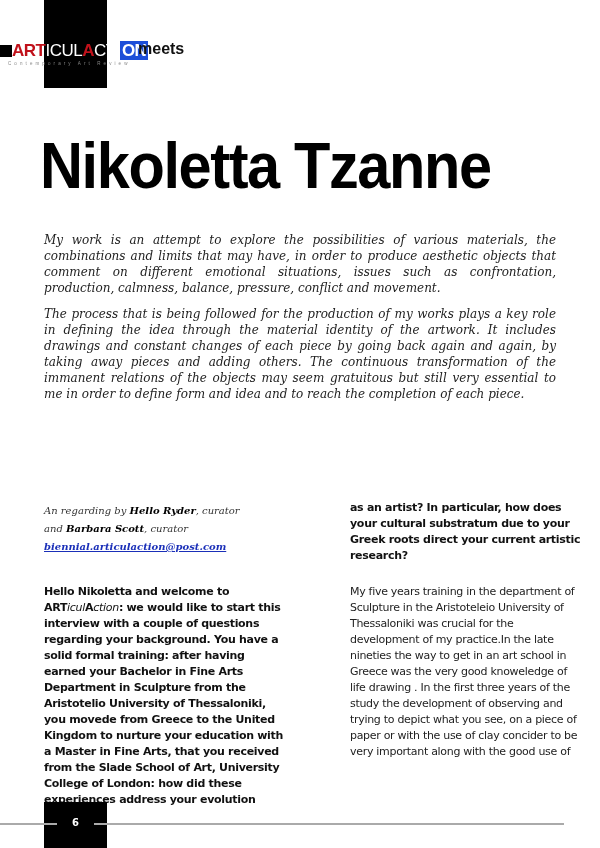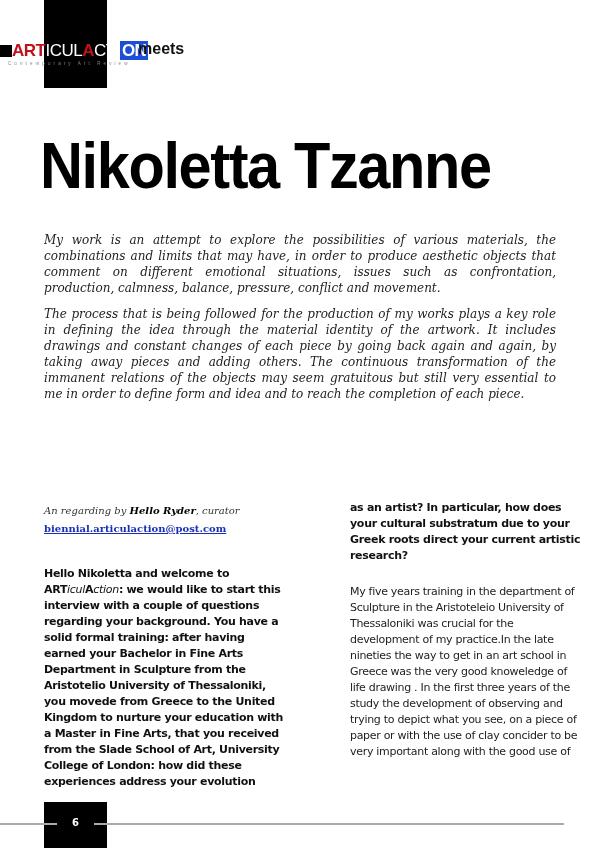--- a/index.html
+++ b/index.html
@@ -50,21 +50,21 @@
   }
   .col-right {
     position: absolute; left: 326px; top: 500px; width: 235px;
     font-family: "DejaVu Sans", sans-serif; font-size: 11px; line-height: 16px; color: #111; margin-left: 24px;
   }
   .byline {
     font-family: "DejaVu Serif", serif; font-style: italic; font-size: 10px; line-height: 18px; color: #333;
   }
   .byline b { color: #000; }
   .email {
-    font-family: "DejaVu Serif", serif; font-weight: bold; font-size: 10px;
+    font-family: "DejaVu Serif", serif; font-style: italic; font-weight: bold; font-size: 10px;
     color: #1a2fb8; text-decoration: underline; display: inline-block; line-height: 18px;
   }
   .question { font-weight: bold; margin: 0; letter-spacing: -0.3px; }
   .answer { margin: 0; letter-spacing: -0.3px; color: #222; }
   .spacer-lg { height: 28px; }
   .spacer-sm { height: 10px; }
   .brand-b { font-weight: bold; }
   .brand-i { font-style: italic; font-weight: normal; }
   .footer-line {
     position: absolute; left: 0; top: 823px; width: 564px; height: 2px; background: #aaa;
@@ -94,20 +94,21 @@
 
 <h1 class="title">Nikoletta Tzanne</h1>
 
 <div class="intro">
   <p>My work is an attempt to explore the possibilities of various materials, the combinations and limits that may have, in order to produce aesthetic objects that comment on different emotional situations, issues such as confrontation, production, calmness, balance, pressure, conflict and movement.</p>
   <p>The process that is being followed for the production of my works plays a key role in defining the idea through the material identity of the artwork. It includes drawings and constant changes of each piece by going back again and again, by taking away pieces and adding others. The continuous transformation of the immanent relations of the objects may seem gratuitous but still very essential to me in order to define form and idea and to reach the completion of each piece.</p>
 </div>
 
 <div class="col-left">
   <div class="byline"><span>An regarding by </span><b>Hello Ryder</b><span>, curator</span></div>
+  <div class="byline"><span>and </span><b>Barbara Scott</b><span>, curator</span></div>
   <a class="email">biennial.articulaction@post.com</a>
   <div class="spacer-lg"></div>
   <p class="question"><span>Hello Nikoletta and welcome to</span><br><span class="brand-b">ART</span><span class="brand-i">icul</span><span class="brand-b">A</span><span class="brand-i">ction</span><span>: we would like to start this interview with a couple of questions regarding your background. You have a solid formal training: after having earned your Bachelor in Fine Arts Department in Sculpture from the Aristotelio University of Thessaloniki, you movede from Greece to the United Kingdom to nurture your education with a Master in Fine Arts, that you received from the Slade School of Art, University College of London: how did these experiences address your evolution</span></p>
 </div>
 
 <div class="col-right">
   <p class="question">as an artist? In particular, how does your cultural substratum due to your Greek roots direct your current artistic research?</p>
   <div class="spacer-sm"></div>
   <div class="spacer-sm"></div>
   <p class="answer">My five years training in the department of Sculpture in the Aristoteleio University of Thessaloniki was crucial for the development of my practice.In the late nineties the way to get in an art school in Greece was the very good knoweledge of life drawing . In the first three years of the study the development of observing and trying to depict what you see, on a piece of paper or with the use of clay concider to be very important along with the good use of</p>

